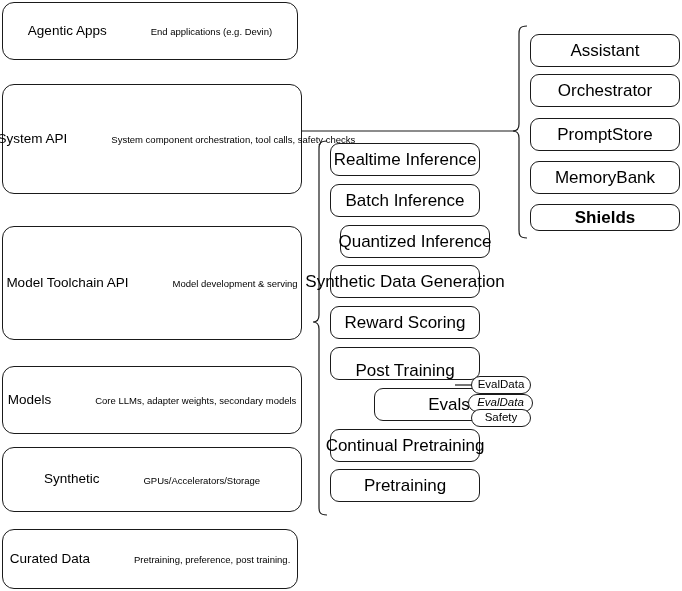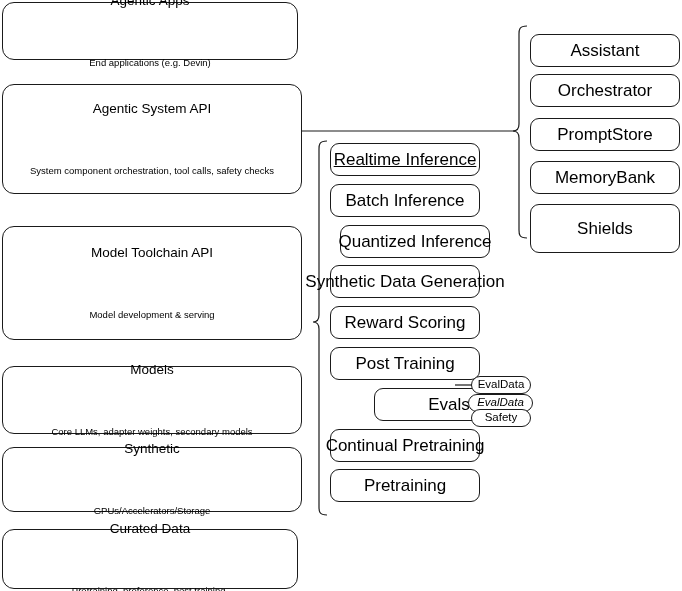--- a/index.html
+++ b/index.html
@@ -18,21 +18,21 @@
     background: #ffffff;
     overflow: hidden;
   }
   .layer-box {
     position: absolute;
     box-sizing: border-box;
     border: 1.2px solid #1a1a1a;
     border-radius: 12px;
     background: #ffffff;
     display: flex;
-    flex-direction: column;
+    flex-direction: row;
     align-items: center;
     justify-content: center;
     text-align: center;
     gap: 44px;
   }
   .layer-title {
     font-size: 13.5px;
     line-height: 1.25;
     color: #000;
     white-space: nowrap;
@@ -143,36 +143,36 @@
          L 319 315
          C 319 320, 317 322, 313 322
          C 317 322, 319 324, 319 329
          L 319 507
          C 319 511, 319 515, 327 515"></path>
 
     <line x1="455" y1="385" x2="474" y2="385"></line>
     <line x1="455" y1="418" x2="474" y2="418"></line>
   </svg>
 
-  <div class="pill-box" style="left:330px;top:143px;width:150px;height:33px;text-decoration:underline;">
+  <div class="pill-box" style="left:330px;top:143px;width:150px;height:33px;">
     <span class="pill-label">Realtime Inference</span>
   </div>
   <div class="pill-box" style="left:330px;top:184px;width:150px;height:33px;">
     <span class="pill-label">Batch Inference</span>
   </div>
   <div class="pill-box" style="left:330px;top:225px;width:150px;height:33px;margin-left:10px;">
     <span class="pill-label">Quantized Inference</span>
   </div>
   <div class="pill-box" style="left:330px;top:265px;width:150px;height:33px;">
     <span class="pill-label">Synthetic Data Generation</span>
   </div>
   <div class="pill-box" style="left:330px;top:306px;width:150px;height:33px;text-align:center;">
     <span class="pill-label">Reward Scoring</span>
   </div>
-  <div class="pill-box" style="left:330px;top:347px;width:150px;height:33px;">
+  <div class="pill-box" style="left:330px;top:347px;width:150px;height:33px;align-items:flex-end;">
     <span class="pill-label">Post Training</span>
   </div>
   <div class="pill-box" style="left:330px;top:388px;width:150px;height:33px;margin-left:44px;">
     <span class="pill-label">Evals</span>
   </div>
   <div class="pill-box" style="left:330px;top:429px;width:150px;height:33px;">
     <span class="pill-label">Continual Pretraining</span>
   </div>
   <div class="pill-box" style="left:330px;top:469px;width:150px;height:33px;">
     <span class="pill-label">Pretraining</span>
@@ -193,17 +193,17 @@
   </div>
   <div class="pill-box" style="left:530px;top:74px;width:150px;height:33px;">
     <span class="pill-label">Orchestrator</span>
   </div>
   <div class="pill-box" style="left:530px;top:118px;width:150px;height:33px;">
     <span class="pill-label">PromptStore</span>
   </div>
   <div class="pill-box" style="left:530px;top:161px;width:150px;height:33px;">
     <span class="pill-label">MemoryBank</span>
   </div>
-  <div class="pill-box" style="left:530px;top:204px;width:150px;height:49px;">
+  <div class="pill-box" style="left:530px;top:204px;width:150px;height:27px;font-weight:bold;">
     <span class="pill-label">Shields</span>
   </div>
 
 </div>
 
 </body></html>

